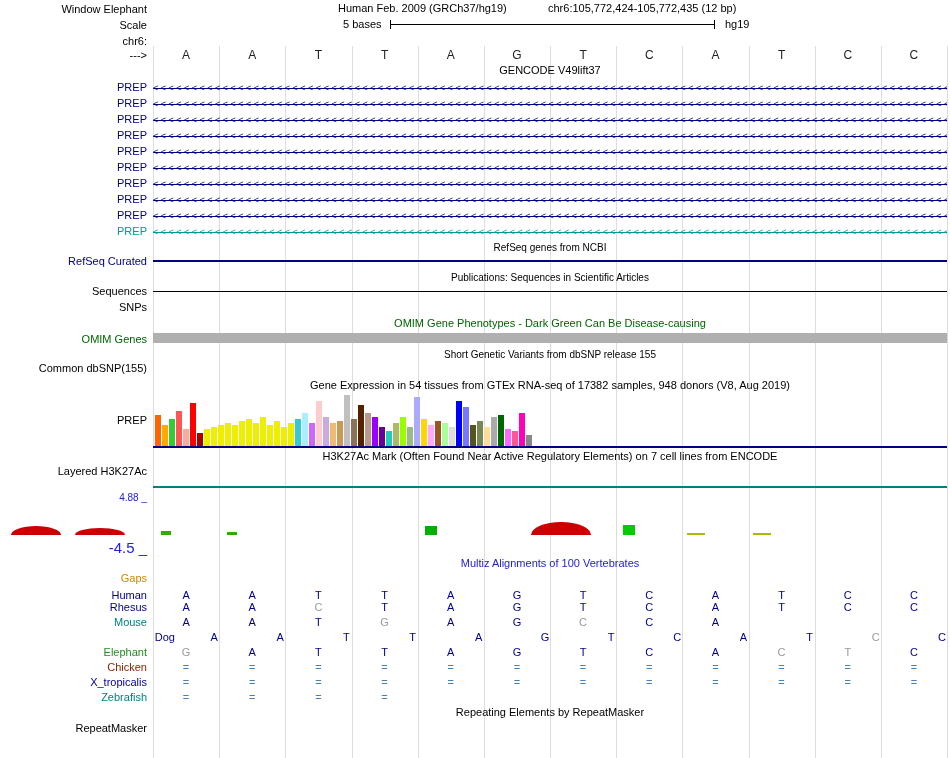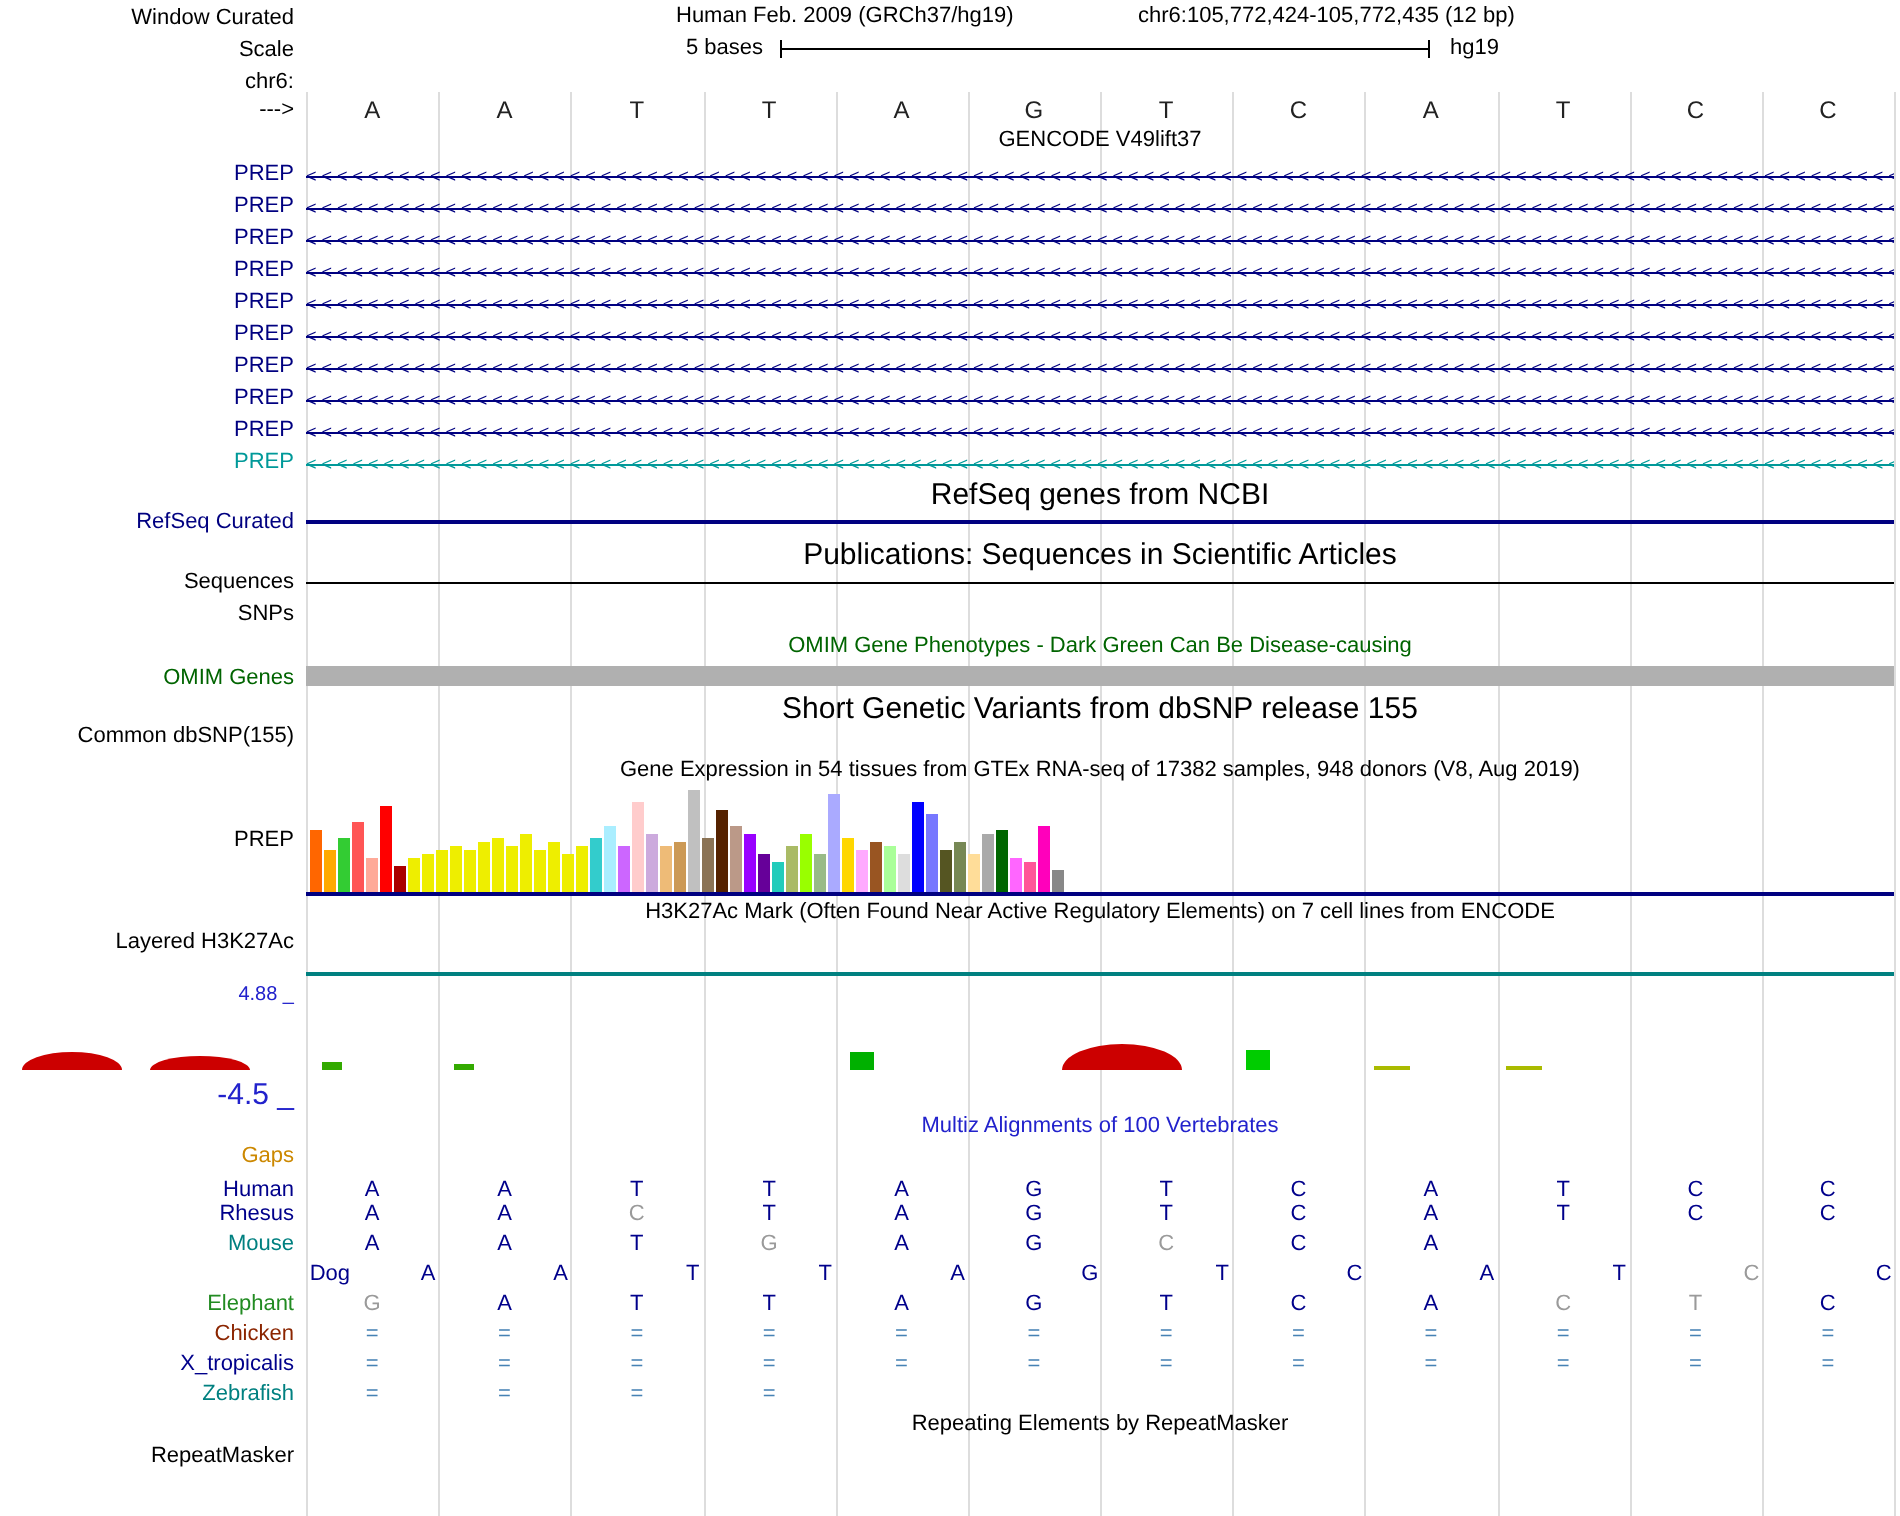--- a/index.html
+++ b/index.html
@@ -5,21 +5,21 @@
   *{margin:0;padding:0;box-sizing:border-box}
   html,body{background:#fff}
   body{font-family:"Liberation Sans",sans-serif;color:#000}
   #browser{position:relative;width:950px;height:758px;background:#fff;overflow:hidden}
 
   .row{position:absolute;left:0;width:950px;display:flex;align-items:flex-start}
   .lbl{flex:0 0 150px;width:150px;text-align:right;font-size:11px;white-space:nowrap;padding-right:3px;line-height:14px}
   .content{position:relative;flex:0 0 794px;width:794px;margin-left:3px;height:100%}
 
   .title{position:absolute;left:153px;width:794px;text-align:center;font-size:11px;line-height:13px;white-space:nowrap}
-  .title.small{font-size:15px}
+  .title.small{font-size:10px}
 
   .abs{position:absolute;top:0;font-size:11px;white-space:nowrap;line-height:13px}
 
   #gridlines{position:absolute;left:153px;top:46px;width:795px;height:712px;pointer-events:none}
   .vline{position:absolute;top:0;bottom:0;width:1px;background:#ddd}
 
   .base{position:absolute;top:0;transform:translateX(-50%);font-size:12px;line-height:14px;color:#222}
 
   .gencode-row{height:16px}
   .transcript{font-size:9px;letter-spacing:2.5px;line-height:16px;white-space:nowrap;overflow:hidden;text-decoration:line-through}
@@ -64,24 +64,24 @@
       <div class="vline" style="left: 397px;"></div>
       <div class="vline" style="left: 463px;"></div>
       <div class="vline" style="left: 529px;"></div>
       <div class="vline" style="left: 596px;"></div>
       <div class="vline" style="left: 662px;"></div>
       <div class="vline" style="left: 728px;"></div>
       <div class="vline" style="left: 794px;"></div>
     </div>
 
   <div class="row" style="top:2px;height:14px">
-    <div class="lbl">Window Curated</div>
+    <div class="lbl">Window Elephant</div>
     <div class="content">
       <span class="abs" style="left:185px">Human Feb. 2009 (GRCh37/hg19)</span>
-      <span class="abs" style="left:416px">chr6:105,772,424-105,772,435 (12 bp)</span>
+      <span class="abs" style="left:395px">chr6:105,772,424-105,772,435 (12 bp)</span>
     </div>
   </div>
 
   <div class="row" style="top:18px;height:14px">
     <div class="lbl">Scale</div>
     <div class="content">
       <span class="abs" style="left:190px">5 bases</span>
       <div class="bracket" style="left:237px;width:325px"></div>
       <span class="abs" style="left:572px">hg19</span>
     </div>

